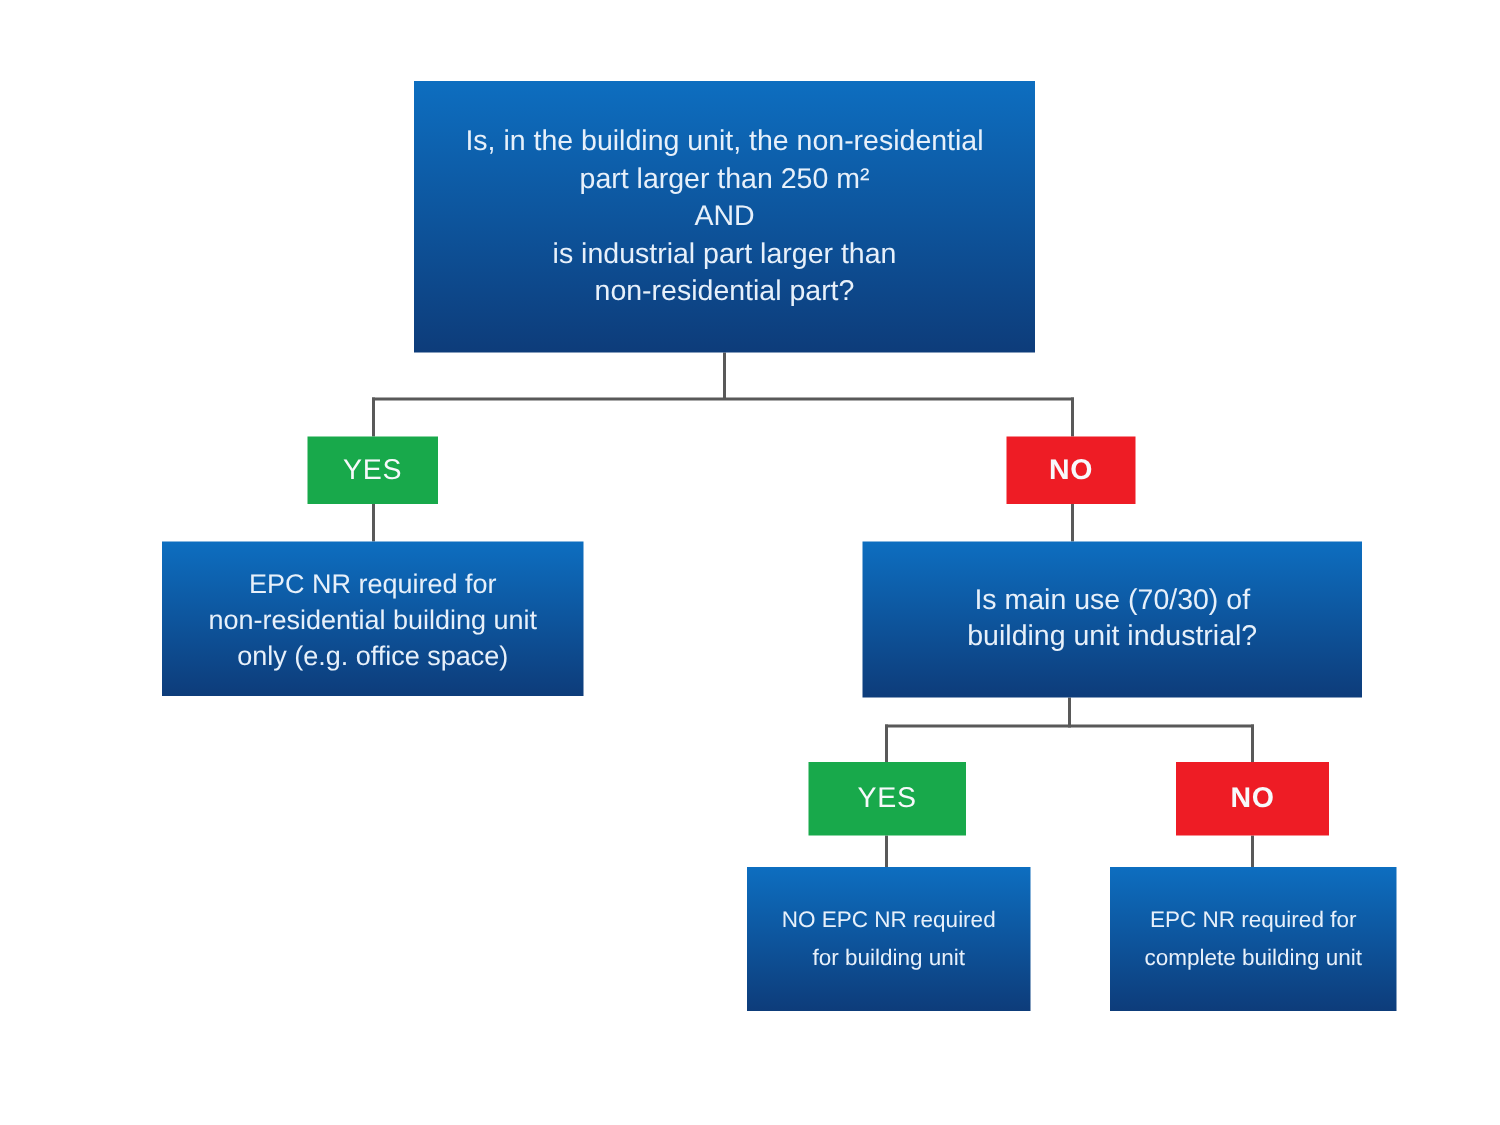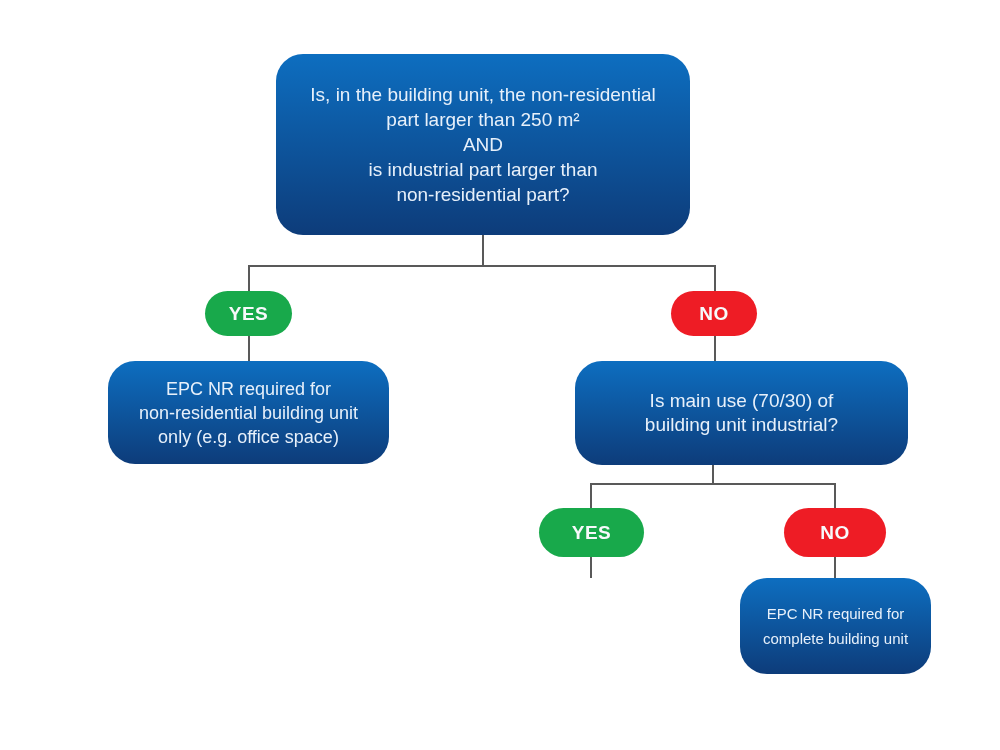--- a/index.html
+++ b/index.html
@@ -16,32 +16,31 @@
     overflow: hidden;
   }
   .node {
     position: absolute;
     display: flex;
     align-items: center;
     justify-content: center;
     text-align: center;
     box-sizing: border-box;
     white-space: pre-line;
-    border-radius: 27px;
   }
   .blue-box {
     background: linear-gradient(180deg, var(--blue-top) 0%, var(--blue-bottom) 100%);
     color: var(--text-light);
   }
   .label-box {
     color: #f7f9fb;
     font-size: 19px;
     letter-spacing: 0.5px;
   }
-  .green { background: var(--yes-green); font-weight: bold; }
+  .green { background: var(--yes-green); }
   .red   { background: var(--no-red); font-weight: bold; }
   .connector {
     position: absolute;
     background: var(--connector-gray);
   }
   .root-q   { font-size: 19px; line-height: 25px; }
   .q2       { font-size: 19px; line-height: 24px; }
   .outcome  { font-size: 18px; line-height: 24px; }
   .outcome-sm { font-size: 15px; line-height: 25px; }
 </style>
@@ -78,17 +77,19 @@
 non-residential building unit
 only (e.g. office space)</div>
 
   <div class="node blue-box q2" style="left:575px; top:361px; width:333px; height:104px;">Is main use (70/30) of
 building unit industrial?</div>
 
   <div class="node label-box green" style="left:539px; top:508px; width:105px; height:49px;">YES</div>
 
   <div class="node label-box red" style="left:784px; top:508px; width:102px; height:49px;">NO</div>
 
+  <div class="node blue-box outcome-sm" style="left:498px; top:578px; width:189px; height:96px;">NO EPC NR required
+for building unit</div>
 
   <div class="node blue-box outcome-sm" style="left:740px; top:578px; width:191px; height:96px;">EPC NR required for
 complete building unit</div>
 
 </div>
 
 </body></html>

